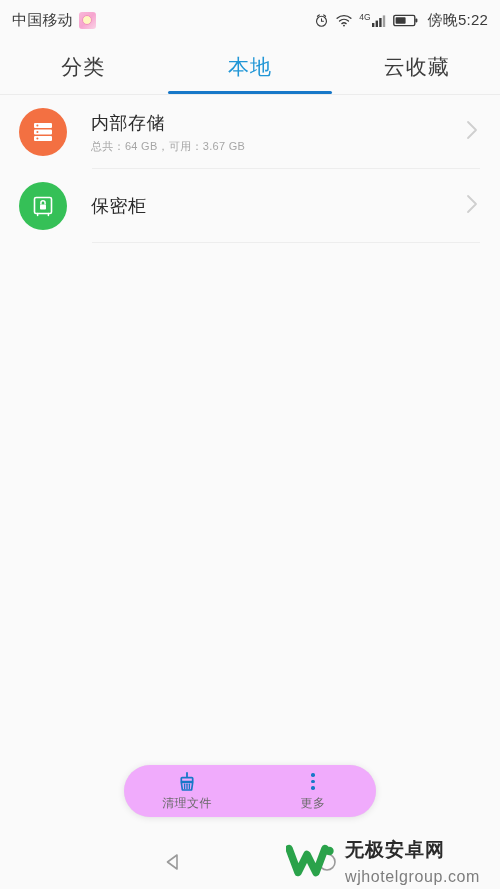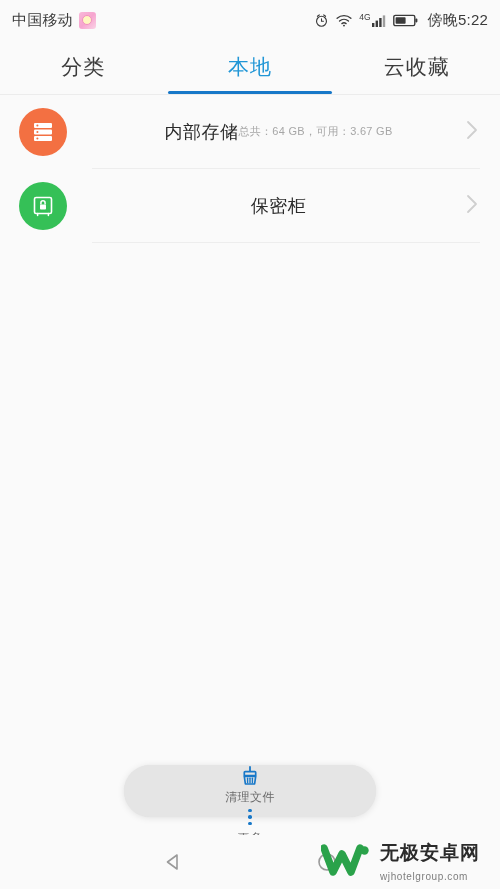--- a/index.html
+++ b/index.html
@@ -97,21 +97,21 @@
   .item-icon {
     width:48px; height:48px;
     border-radius:50%;
     flex:0 0 auto;
     display:flex; align-items:center; justify-content:center;
   }
   .icon-storage { background:#f37042; }
   .icon-safe    { background:#35c057; }
   .item-text {
     margin-left:24px;
-    display:flex; flex-direction:row; justify-content:center;
+    display:flex; flex-direction:column; justify-content:center;
     flex:1 1 auto;
     min-width:0;
   }
   .item-title {
     font-size:18px; color:#2b2b2b; letter-spacing:0.5px;
     line-height:1.35;
   }
   .item-sub {
     font-size:11px; color:#a6a6a6; margin-top:4px;
     letter-spacing:0.3px; line-height:1.3;
@@ -127,24 +127,24 @@
   #spacer { flex:1 1 auto; background:#fafafa; }
 
   
   #bottom-bar-wrap {
     flex:0 0 auto;
     display:flex; justify-content:center;
     padding-bottom:18px;
   }
   #bottom-bar {
     width:252px; height:52px;
-    background:#e5e5e5;
+    background:#f0abfc;
     border-radius:26px;
     box-shadow:0 1px 7px rgba(0,0,0,0.10), 0 0 1px rgba(0,0,0,0.05);
-    display:flex; align-items:center;flex-direction:column;
+    display:flex; align-items:center;
   }
   .bb-action {
     flex:1;
     height:100%;
     display:flex; flex-direction:column;
     align-items:center; justify-content:center;
     gap:2px;
     cursor:pointer;
     user-select:none;
   }
@@ -165,21 +165,21 @@
   .nav-btn { cursor:pointer; display:flex; align-items:center; justify-content:center;
              width:44px; height:44px; }
   #watermark {
     position:absolute;
     right:20px; top:50%; transform:translateY(-50%);
     display:flex; align-items:center; gap:7px;
     pointer-events:none;
   }
   #wm-text { display:flex; flex-direction:column; line-height:1; }
   #wm-title { font-size:19px; color:#2b2b2b; font-weight:bold; letter-spacing:1px; }
-  #wm-url { font-size:10px; color:#7d7d7d; letter-spacing:0.6px; margin-top:10px; }
+  #wm-url { font-size:16px; color:#7d7d7d; letter-spacing:0.6px; margin-top:10px; }
 </style>
 </head>
 <body>
 
 <div id="screen">
 
   <div id="status-bar">
     <div id="carrier">
       <span id="carrier-text">中国移动</span>
       <span class="carrier-badge">

